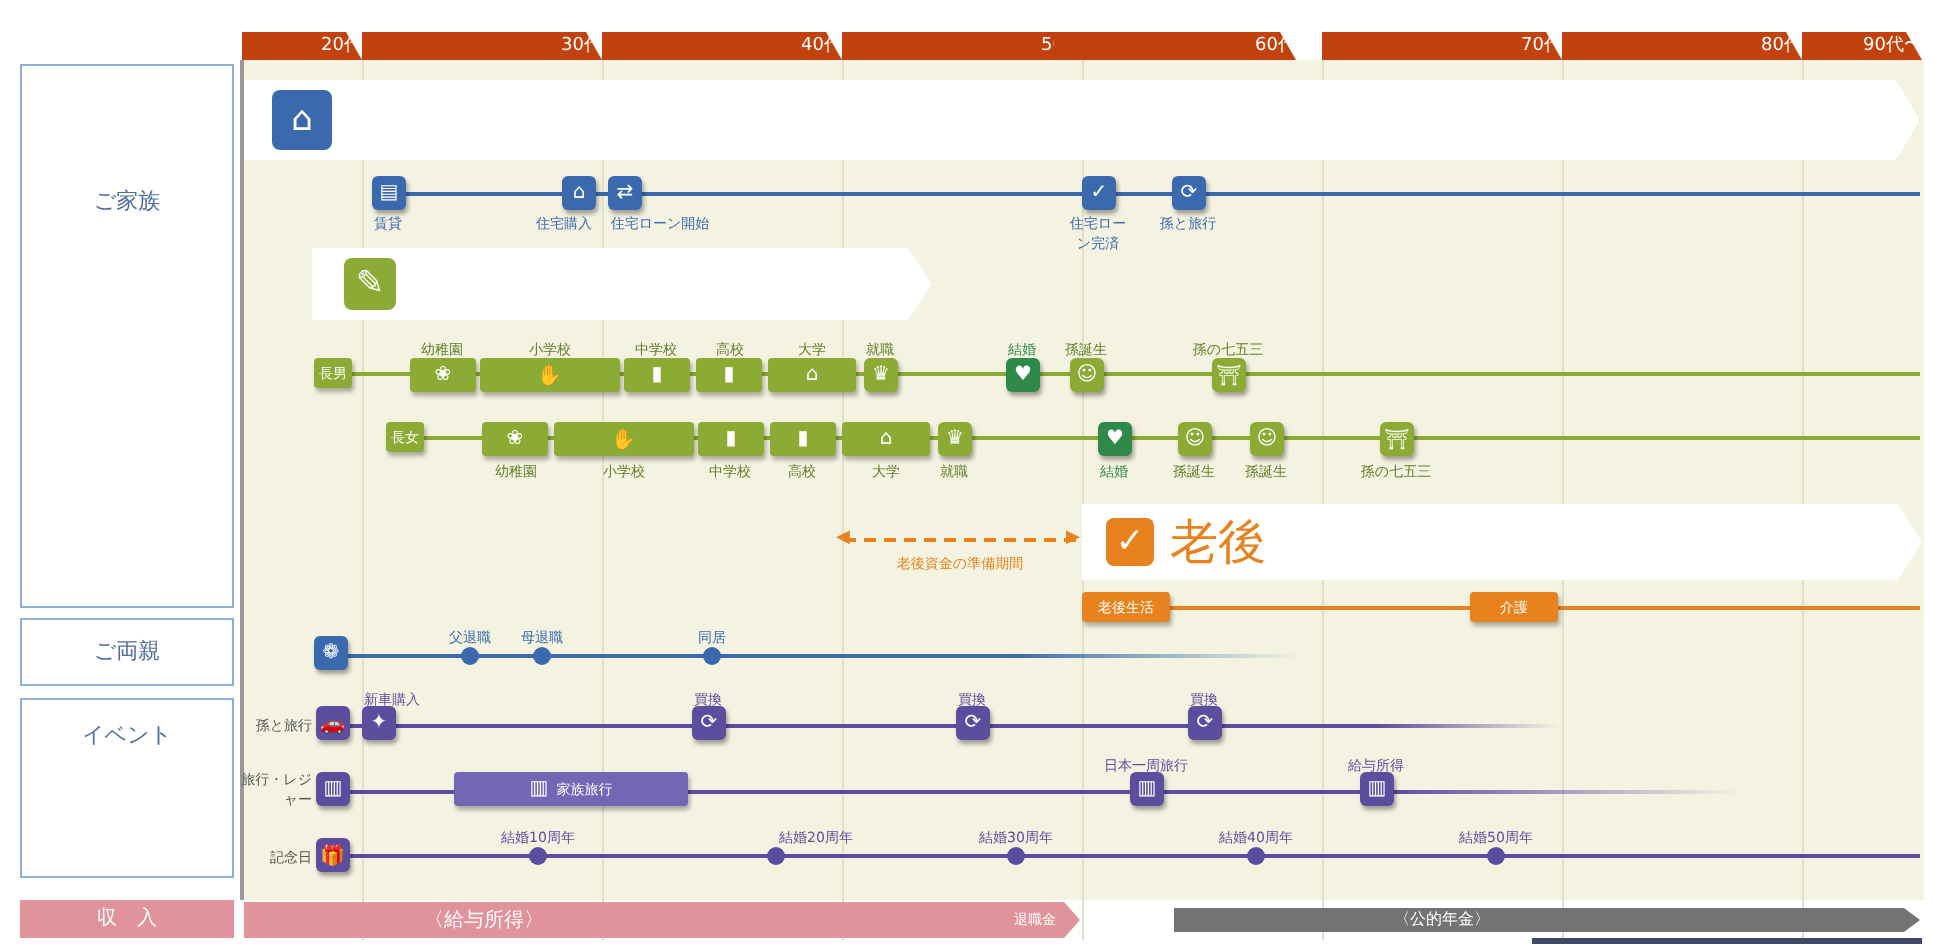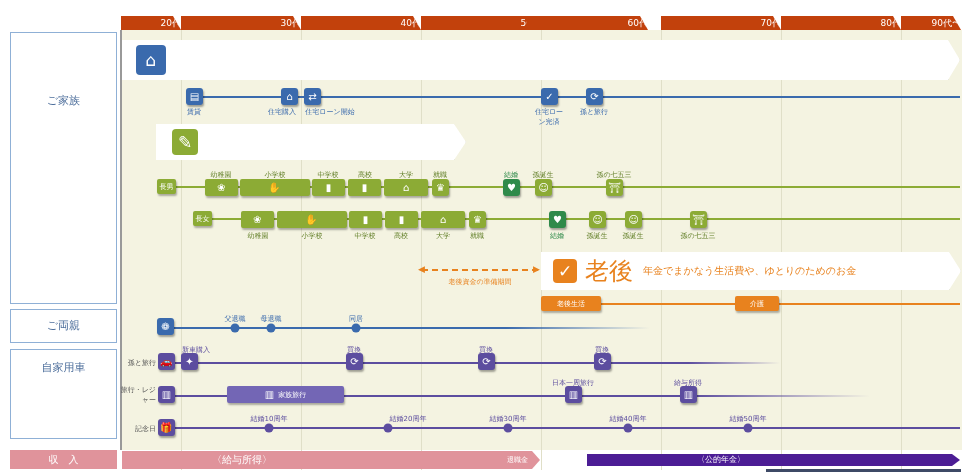--- a/index.html
+++ b/index.html
@@ -42,21 +42,21 @@
 <div class="vline" style="left:181px"></div>
 <div class="vline" style="left:301px"></div>
 <div class="vline" style="left:421px"></div>
 <div class="vline" style="left:541px"></div>
 <div class="vline" style="left:661px"></div>
 <div class="vline" style="left:781px"></div>
 <div class="vline" style="left:901px"></div>
 
 <div class="side" style="top:32px;height:272px;padding-top:60px"><span>ご家族</span></div>
 <div class="side" style="top:309px;height:34px;line-height:32px"><span>ご両親</span></div>
-<div class="side" style="top:349px;height:90px;padding-top:10px"><span>自家用車</span></div>
+<div class="side" style="top:349px;height:90px;padding-top:10px"><span>イベント</span></div>
 <div class="abs" style="left:10px;top:450px;width:107px;height:19px;background:#e0939b;color:#fff;font-size:10px;text-align:center;line-height:19px"><span>収　入</span></div>
 
 <div class="banner" style="left:122px;top:40px;width:838px;height:40px;clip-path:polygon(0 0,calc(100% - 12px) 0,100% 50%,calc(100% - 12px) 100%,0 100%)">
   <div class="bicon" style="background:#3a6aad">⌂</div>
 </div>
 <div class="tl" style="left:193px;top:96px;width:767px;background:#3a6aad"></div>
 <div class="sq" style="left:186px;top:88px;background:#3a6aad">▤</div>
 <div class="lbl" style="left:194px;top:107px;color:#3a6aad">賃貸</div>
 <div class="sq" style="left:281px;top:88px;background:#3a6aad">⌂</div>
 <div class="lbl" style="left:282px;top:107px;color:#3a6aad">住宅購入</div>
@@ -115,24 +115,23 @@
 <div class="sq" style="left:690px;top:211px;background:#8cab35">⛩</div>
 <div class="lbl" style="left:698px;top:231px;color:#5f7d25">孫の七五三</div>
 
 <div class="abs" style="left:422px;top:269px;width:116px;border-top:2px dashed #e8821e"></div>
 <div class="abs" style="left:418px;top:264px;color:#e8821e;font-size:9px">◀</div>
 <div class="abs" style="left:533px;top:264px;color:#e8821e;font-size:9px">▶</div>
 <div class="lbl" style="left:480px;top:277px;color:#e8821e">老後資金の準備期間</div>
 <div class="banner" style="left:541px;top:252px;width:420px;height:38px;clip-path:polygon(0 0,calc(100% - 12px) 0,100% 50%,calc(100% - 12px) 100%,0 100%)">
   <div class="bicon" style="background:#e8821e;margin-left:12px;width:24px;height:24px">✓</div>
   <span class="big" style="color:#e8821e">老後</span>
-  <span class="sub" style="color:#e8821e;font-size:10px">年金でまかなう生活費や、ゆとりのためのお金</span>
 </div>
 <div class="tl" style="left:580px;top:303px;width:380px;background:#e8821e"></div>
-<div class="tag" style="left:541px;top:296px;width:60px;background:#e8821e">老後生活</div>
+<div class="tag" style="left:541px;top:296px;width:44px;background:#e8821e">老後生活</div>
 <div class="tag" style="left:735px;top:296px;width:44px;background:#e8821e">介護</div>
 
 <div class="tl" style="left:170px;top:327px;width:480px;background:linear-gradient(90deg,#3a6aad 70%,rgba(58,106,173,0))"></div>
 <div class="sq" style="left:157px;top:318px;background:#3a6aad">❁</div>
 <div class="dot" style="left:235px;top:328px;background:#3a6aad"></div>
 <div class="lbl" style="left:235px;top:314px;color:#3a6aad">父退職</div>
 <div class="dot" style="left:271px;top:328px;background:#3a6aad"></div>
 <div class="lbl" style="left:271px;top:314px;color:#3a6aad">母退職</div>
 <div class="dot" style="left:356px;top:328px;background:#3a6aad"></div>
 <div class="lbl" style="left:356px;top:314px;color:#3a6aad">同居</div>
@@ -172,16 +171,16 @@
 <div class="lbl" style="left:508px;top:414px;color:#5c4d9f">結婚30周年</div>
 <div class="dot" style="left:628px;top:428px;background:#5c4d9f"></div>
 <div class="lbl" style="left:628px;top:414px;color:#5c4d9f">結婚40周年</div>
 <div class="dot" style="left:748px;top:428px;background:#5c4d9f"></div>
 <div class="lbl" style="left:748px;top:414px;color:#5c4d9f">結婚50周年</div>
 
 <div class="abs" style="left:122px;top:451px;width:418px;height:18px;background:#e0939b;clip-path:polygon(0 0,calc(100% - 8px) 0,100% 50%,calc(100% - 8px) 100%,0 100%)">
   <span style="position:absolute;left:90px;top:2px;color:#fff;font-size:10px">〈給与所得〉</span>
   <span style="position:absolute;right:12px;top:4px;color:#fff;font-size:7px">退職金</span>
 </div>
-<div class="abs" style="left:587px;top:454px;width:373px;height:12px;background:#4c1d95;clip-path:polygon(0 0,calc(100% - 8px) 0,100% 50%,calc(100% - 8px) 100%,0 100%)">
+<div class="abs" style="left:587px;top:454px;width:373px;height:12px;background:#737373;clip-path:polygon(0 0,calc(100% - 8px) 0,100% 50%,calc(100% - 8px) 100%,0 100%)">
   <span style="position:absolute;left:110px;top:0;color:#fff;font-size:8px">〈公的年金〉</span>
 </div>
 <div class="abs" style="left:766px;top:469px;width:195px;height:3px;background:#3e4a66"></div>
 
 </body></html>

